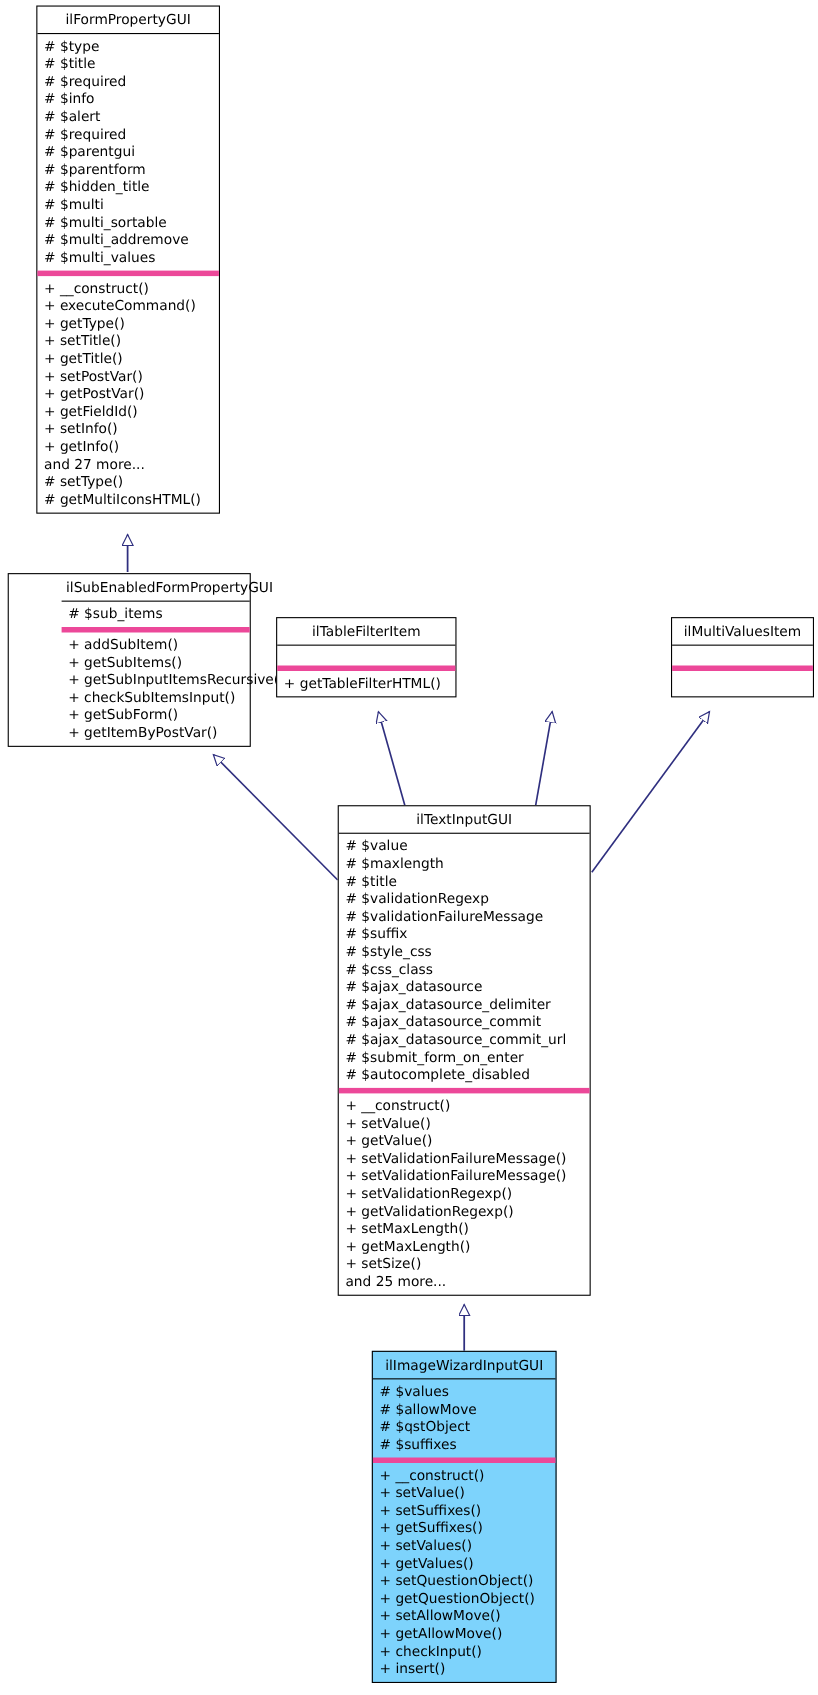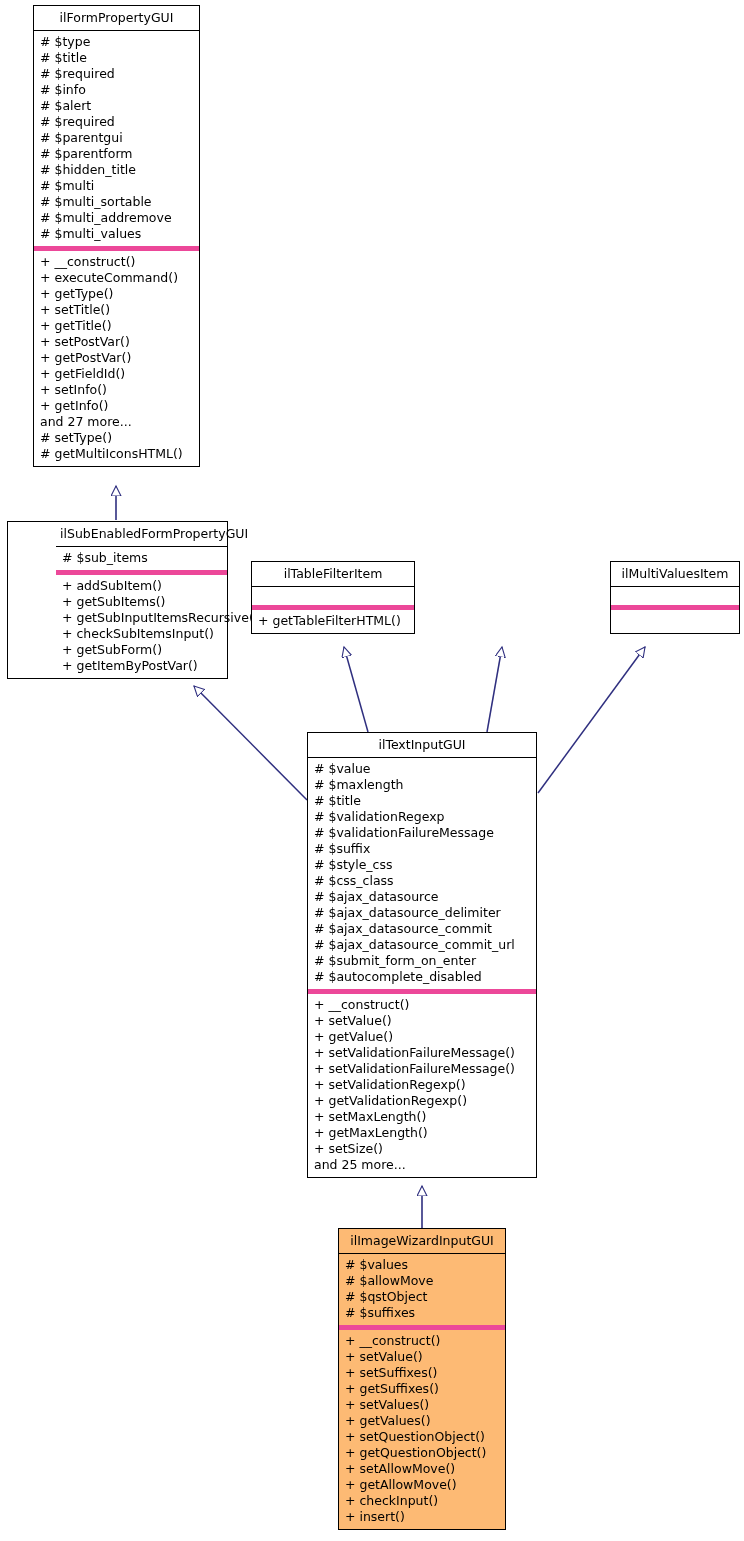--- a/index.html
+++ b/index.html
@@ -23,21 +23,21 @@
   .uml-box {
     position: absolute;
     box-sizing: border-box;
     border: 1px solid #000000;
     background: #ffffff;
     font-size: 12.5px;
     line-height: 16px;
     color: #000000;
   }
   .uml-box.highlight {
-    background: #fdba74;
+    background: #7dd3fc;
   }
   .uml-title {
     box-sizing: border-box;
     text-align: center;
     padding: 4px 4px 5px 4px;
     border-bottom: 1px solid #000000;
     font-size: 12.5px;
     line-height: 15px;
     white-space: nowrap;
   }

